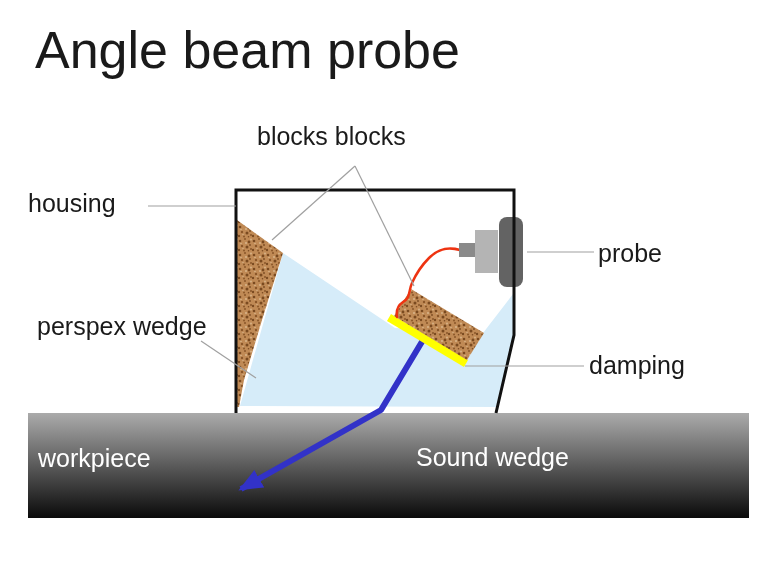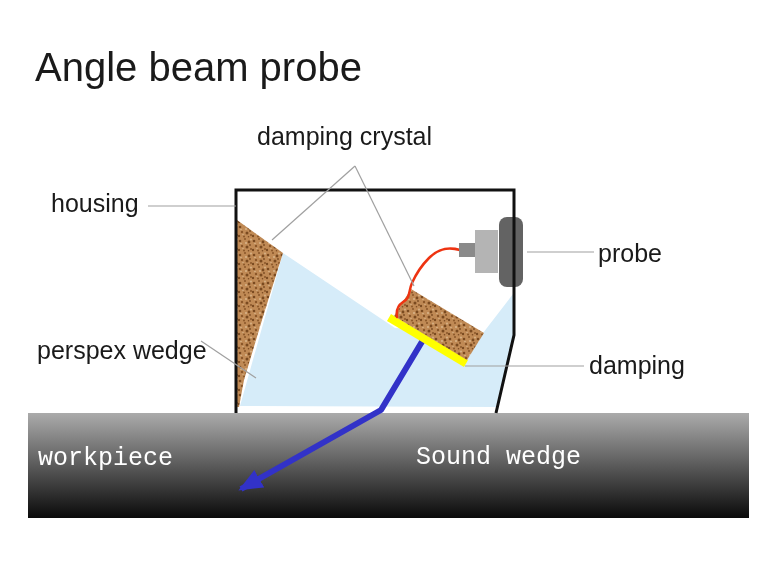--- a/index.html
+++ b/index.html
@@ -11,32 +11,31 @@
     overflow:hidden;
   }
   #diagram-svg{position:absolute;left:0;top:0;}
   .lbl{
     position:absolute;
     font-size:25px;
     line-height:25px;
     color:var(--text-dark,#1a1a1a);
     white-space:nowrap;
   }
-  .lbl-light{color:var(--text-light,#ffffff);font-family:Liberation Mono, monospace;}
+  .lbl-light{color:var(--text-light,#ffffff);}
   #page-title{
     position:absolute;
     left:35px;top:20px;
-    font-size:40px;
+    font-size:52px;
     color:var(--text-dark,#1a1a1a);
     white-space:nowrap;
-    margin-top:25px;
   }
   #lbl-damping{left:257px;top:124px;}
-  #lbl-housing{left:51px;top:191px;}
-  #lbl-perspex{left:37px;top:314px;line-height:24px;margin-top:24px;}
+  #lbl-housing{left:28px;top:191px;}
+  #lbl-perspex{left:37px;top:314px;line-height:24px;}
   #lbl-socket{left:598px;top:241px;}
   #lbl-crystal{left:589px;top:353px;}
   #lbl-workpiece{left:38px;top:446px;}
   #lbl-soundpulse{left:416px;top:445px;}
 
   .wedge{fill:var(--wedge-blue,#d6ecf9);}
   .cork{fill:url(#corkPattern);}
   .crystal-strip{fill:var(--crystal-yellow,#ffff00);}
   .beam{stroke:var(--beam-blue,#3232c8);stroke-width:6;fill:none;stroke-linejoin:round;}
   .wire{stroke:var(--wire-red,#ee3311);stroke-width:2.5;fill:none;stroke-linecap:round;}
@@ -105,21 +104,21 @@
       <line class="leader" x1="148" y1="206" x2="236" y2="206"></line>
       <line class="leader" x1="355" y1="166" x2="272" y2="240"></line>
       <line class="leader" x1="355" y1="166" x2="414" y2="286"></line>
       <line class="leader" x1="201" y1="341" x2="256" y2="378"></line>
       <line class="leader" x1="527" y1="252" x2="594" y2="252"></line>
       <line class="leader" x1="465" y1="366" x2="584" y2="366"></line>
     </g>
   </svg>
 
   <div id="page-title">Angle beam probe</div>
-  <div class="lbl" id="lbl-damping">damping crystal</div>
+  <div class="lbl" id="lbl-damping">blocks blocks</div>
   <div class="lbl" id="lbl-housing">housing</div>
   <div class="lbl" id="lbl-perspex">
     <div>perspex wedge</div>
   </div>
   <div class="lbl" id="lbl-socket">probe</div>
   <div class="lbl" id="lbl-crystal">damping</div>
   <div class="lbl lbl-light" id="lbl-workpiece">workpiece</div>
   <div class="lbl lbl-light" id="lbl-soundpulse">Sound wedge</div>
 </div>
 

